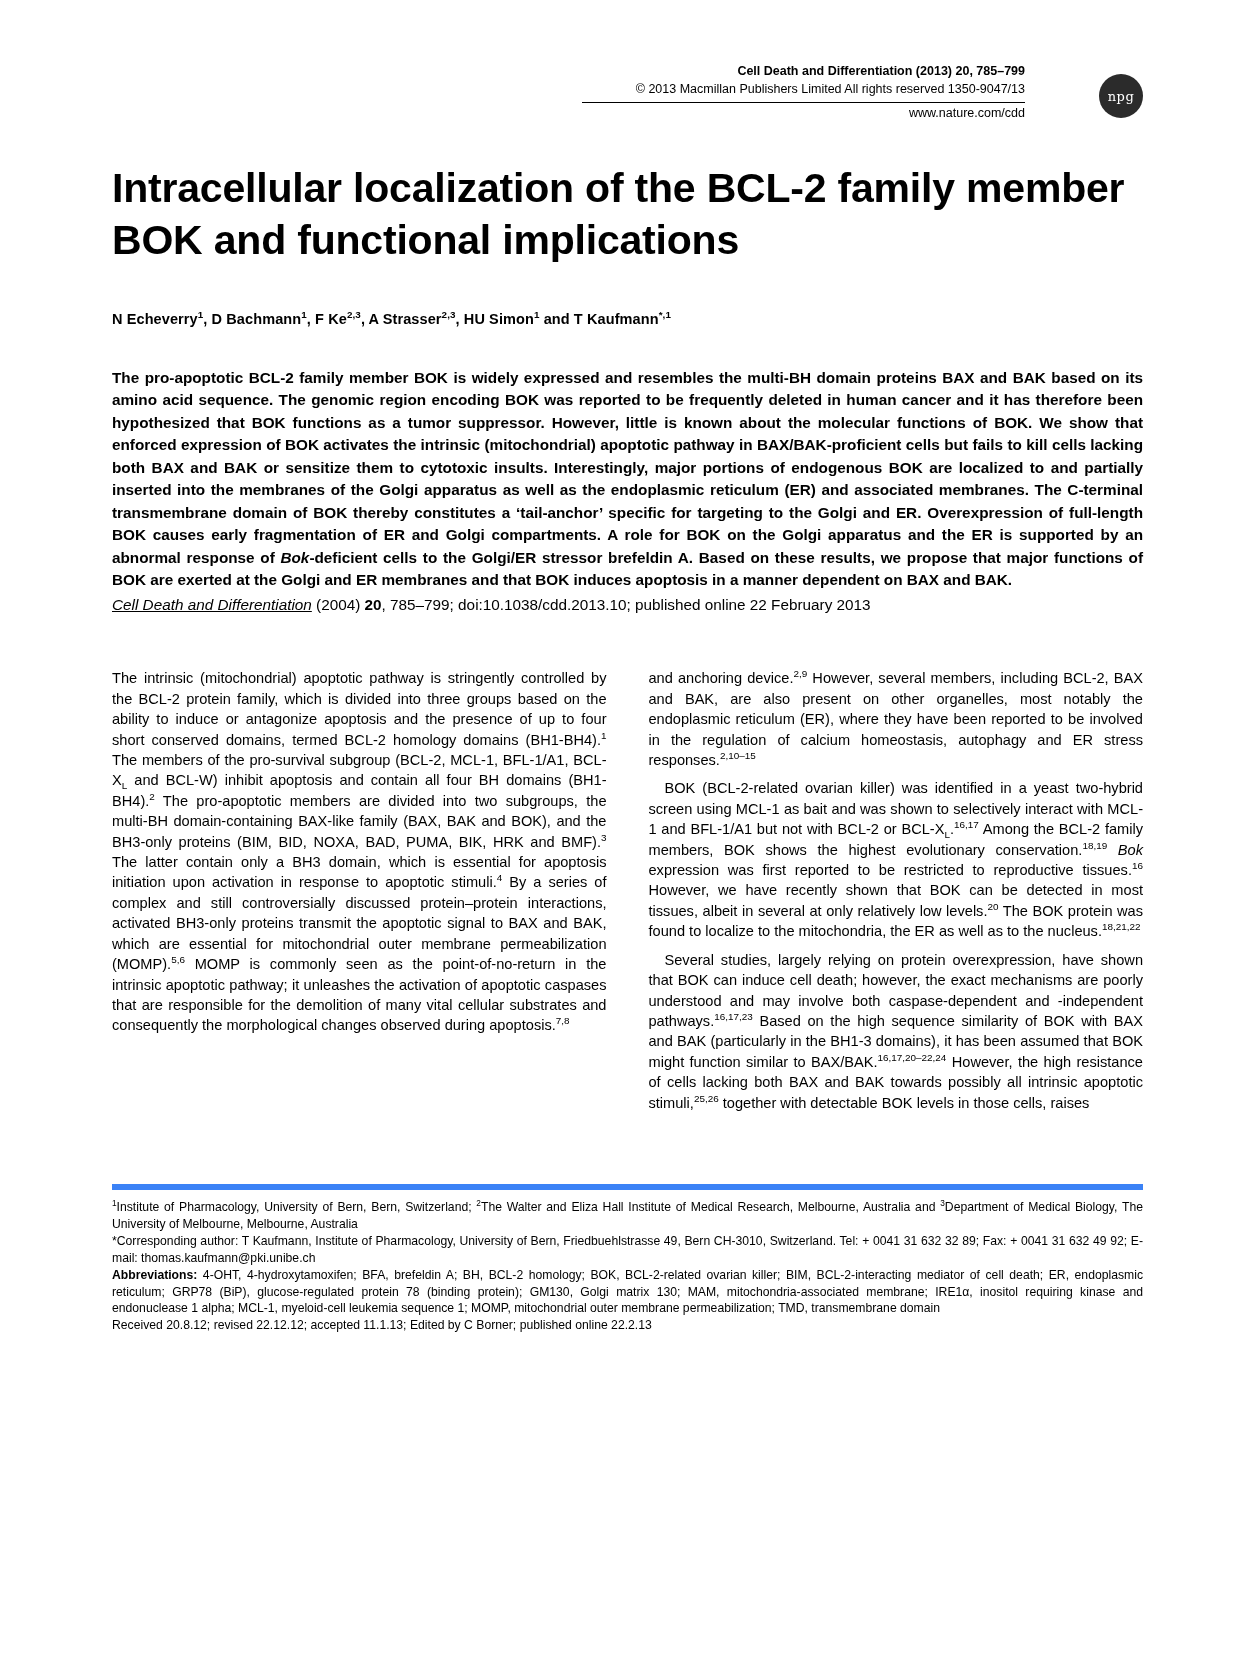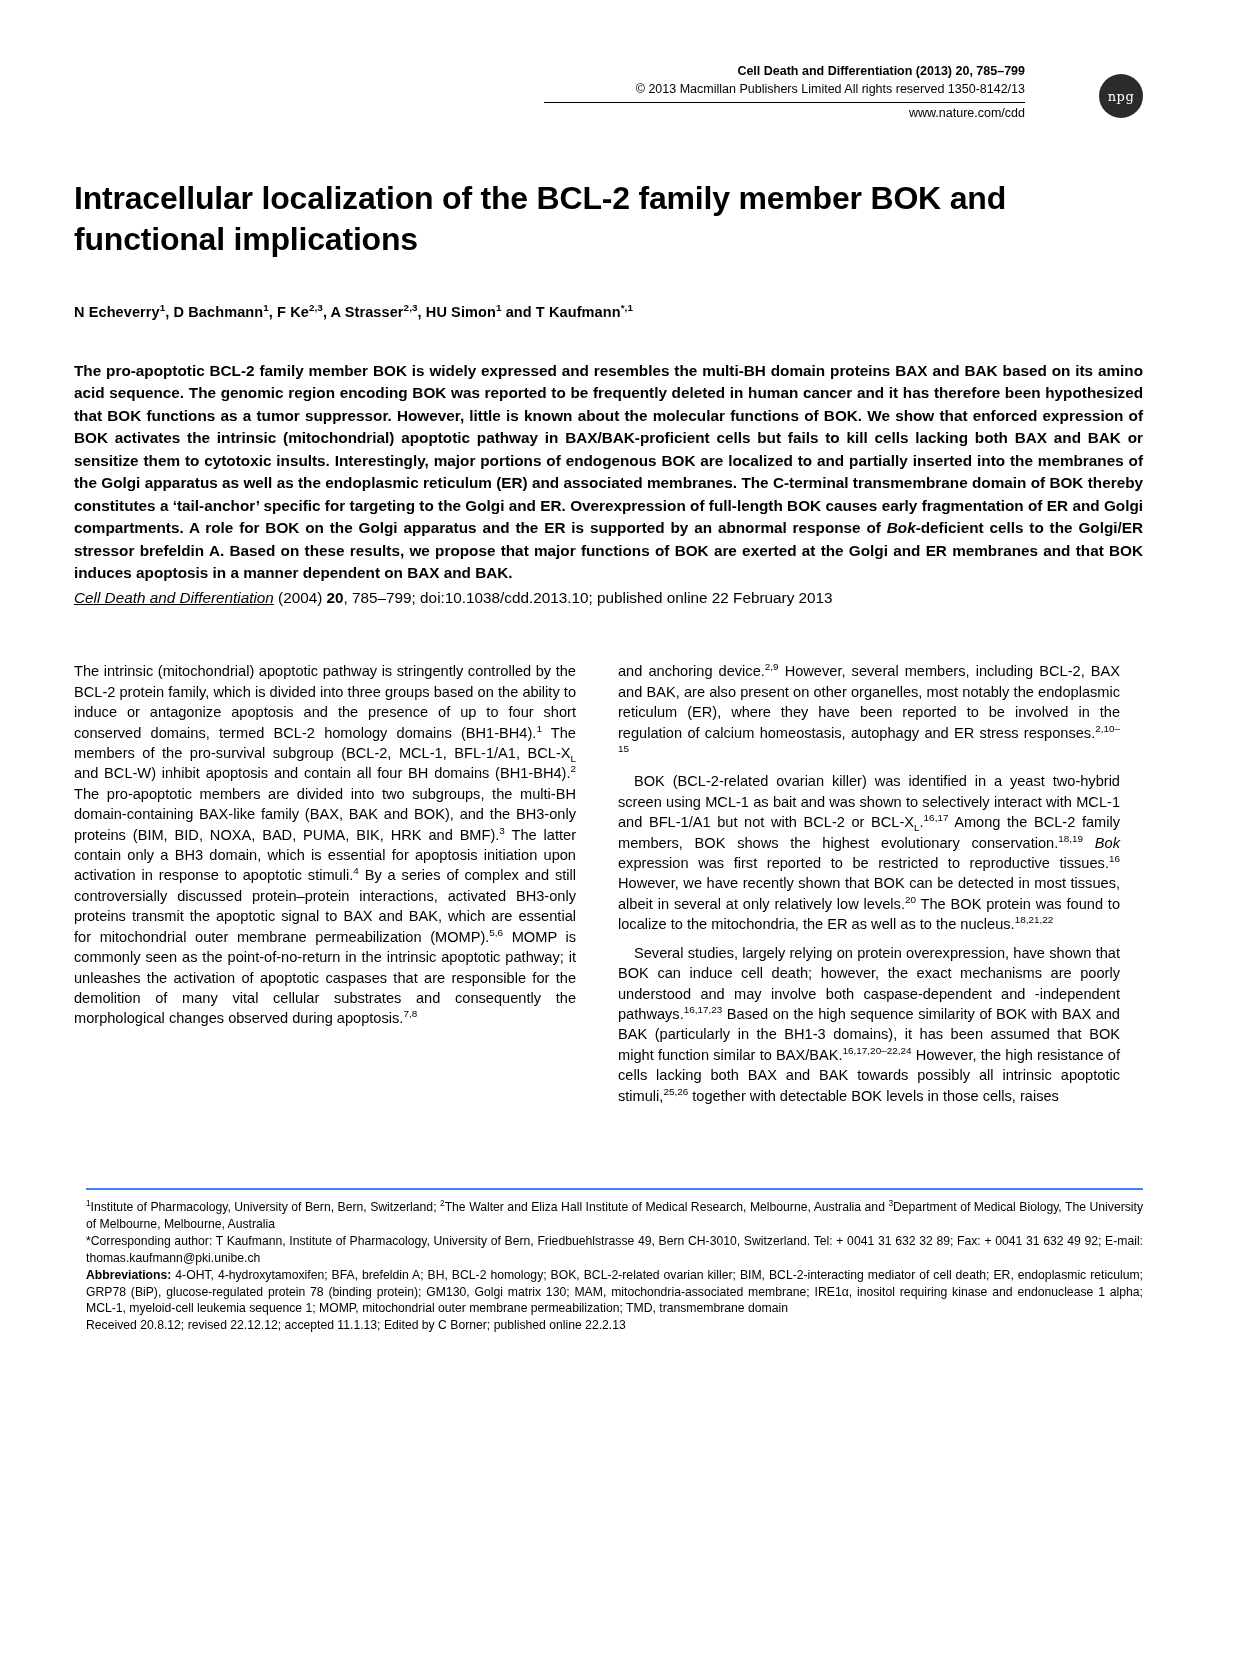--- a/index.html
+++ b/index.html
@@ -11,21 +11,21 @@
     width: 1241px;
     height: 1654px;
     font-family: "Liberation Sans", sans-serif;
     color: #000000;
     position: relative;
   }
   .page {
     width: 1241px;
     height: 1378px;
     box-sizing: border-box;
-    padding: 62px 98px 20px 74px;
+    padding: 62px 98px 20px 112px;
     position: relative;
   }
 
   
   .masthead {
     position: relative;
     min-height: 72px;
   }
   .masthead-text {
     text-align: right;
@@ -63,24 +63,24 @@
     font-size: 13px;
     font-family: "DejaVu Serif", serif;
     display: flex;
     align-items: center;
     justify-content: center;
     letter-spacing: 0.5px;
   }
 
   
   .title {
-    font-size: 32px;
+    font-size: 41px;
     font-weight: bold;
     line-height: 1.28;
-    margin-top: 44px;
+    margin-top: 28px;
     letter-spacing: -0.2px;
   }
 
   .authors {
     margin-top: 44px;
     font-size: 14.5px;
     font-weight: bold;
     letter-spacing: 0.1px;
   }
   sup {
@@ -132,41 +132,41 @@
     text-indent: 16px;
   }
   .col p + p {
     margin-top: 8px;
   }
   .col em { font-style: italic; }
 
   
   .footnotes {
     position: absolute;
-    left: 86px;
+    left: 112px;
     right: 98px;
     bottom: 44px;
-    border-top: 2px solid #3b82f6;
+    border-top: 6px solid #3b82f6;
     padding-top: 9px;
     font-size: 12.2px;
     line-height: 1.38;
     text-align: justify;
   }
   .footnotes p { margin: 0; }
   .footnotes .b { font-weight: bold; }
 </style>
 </head>
 <body>
 
 <div class="page">
 
   <div class="masthead">
     <div class="masthead-text">
       <div class="mast-line1">Cell Death and Differentiation (2013) 20, 785–799</div>
-      <div class="mast-line2">© 2013 Macmillan Publishers Limited   All rights reserved 1350-8142/13</div>
+      <div class="mast-line2">© 2013 Macmillan Publishers Limited   All rights reserved 1350-9047/13</div>
     </div>
     <div class="mast-rule"></div>
     <div class="mast-line3">www.nature.com/cdd</div>
     <div class="npg-logo">npg</div>
   </div>
 
   <h1 class="title">Intracellular localization of the BCL-2 family member BOK and functional implications</h1>
 
   <div class="authors">N Echeverry<sup>1</sup>, D Bachmann<sup>1</sup>, F Ke<sup>2,3</sup>, A Strasser<sup>2,3</sup>, HU Simon<sup>1</sup> and T Kaufmann<sup>*,1</sup></div>
 

